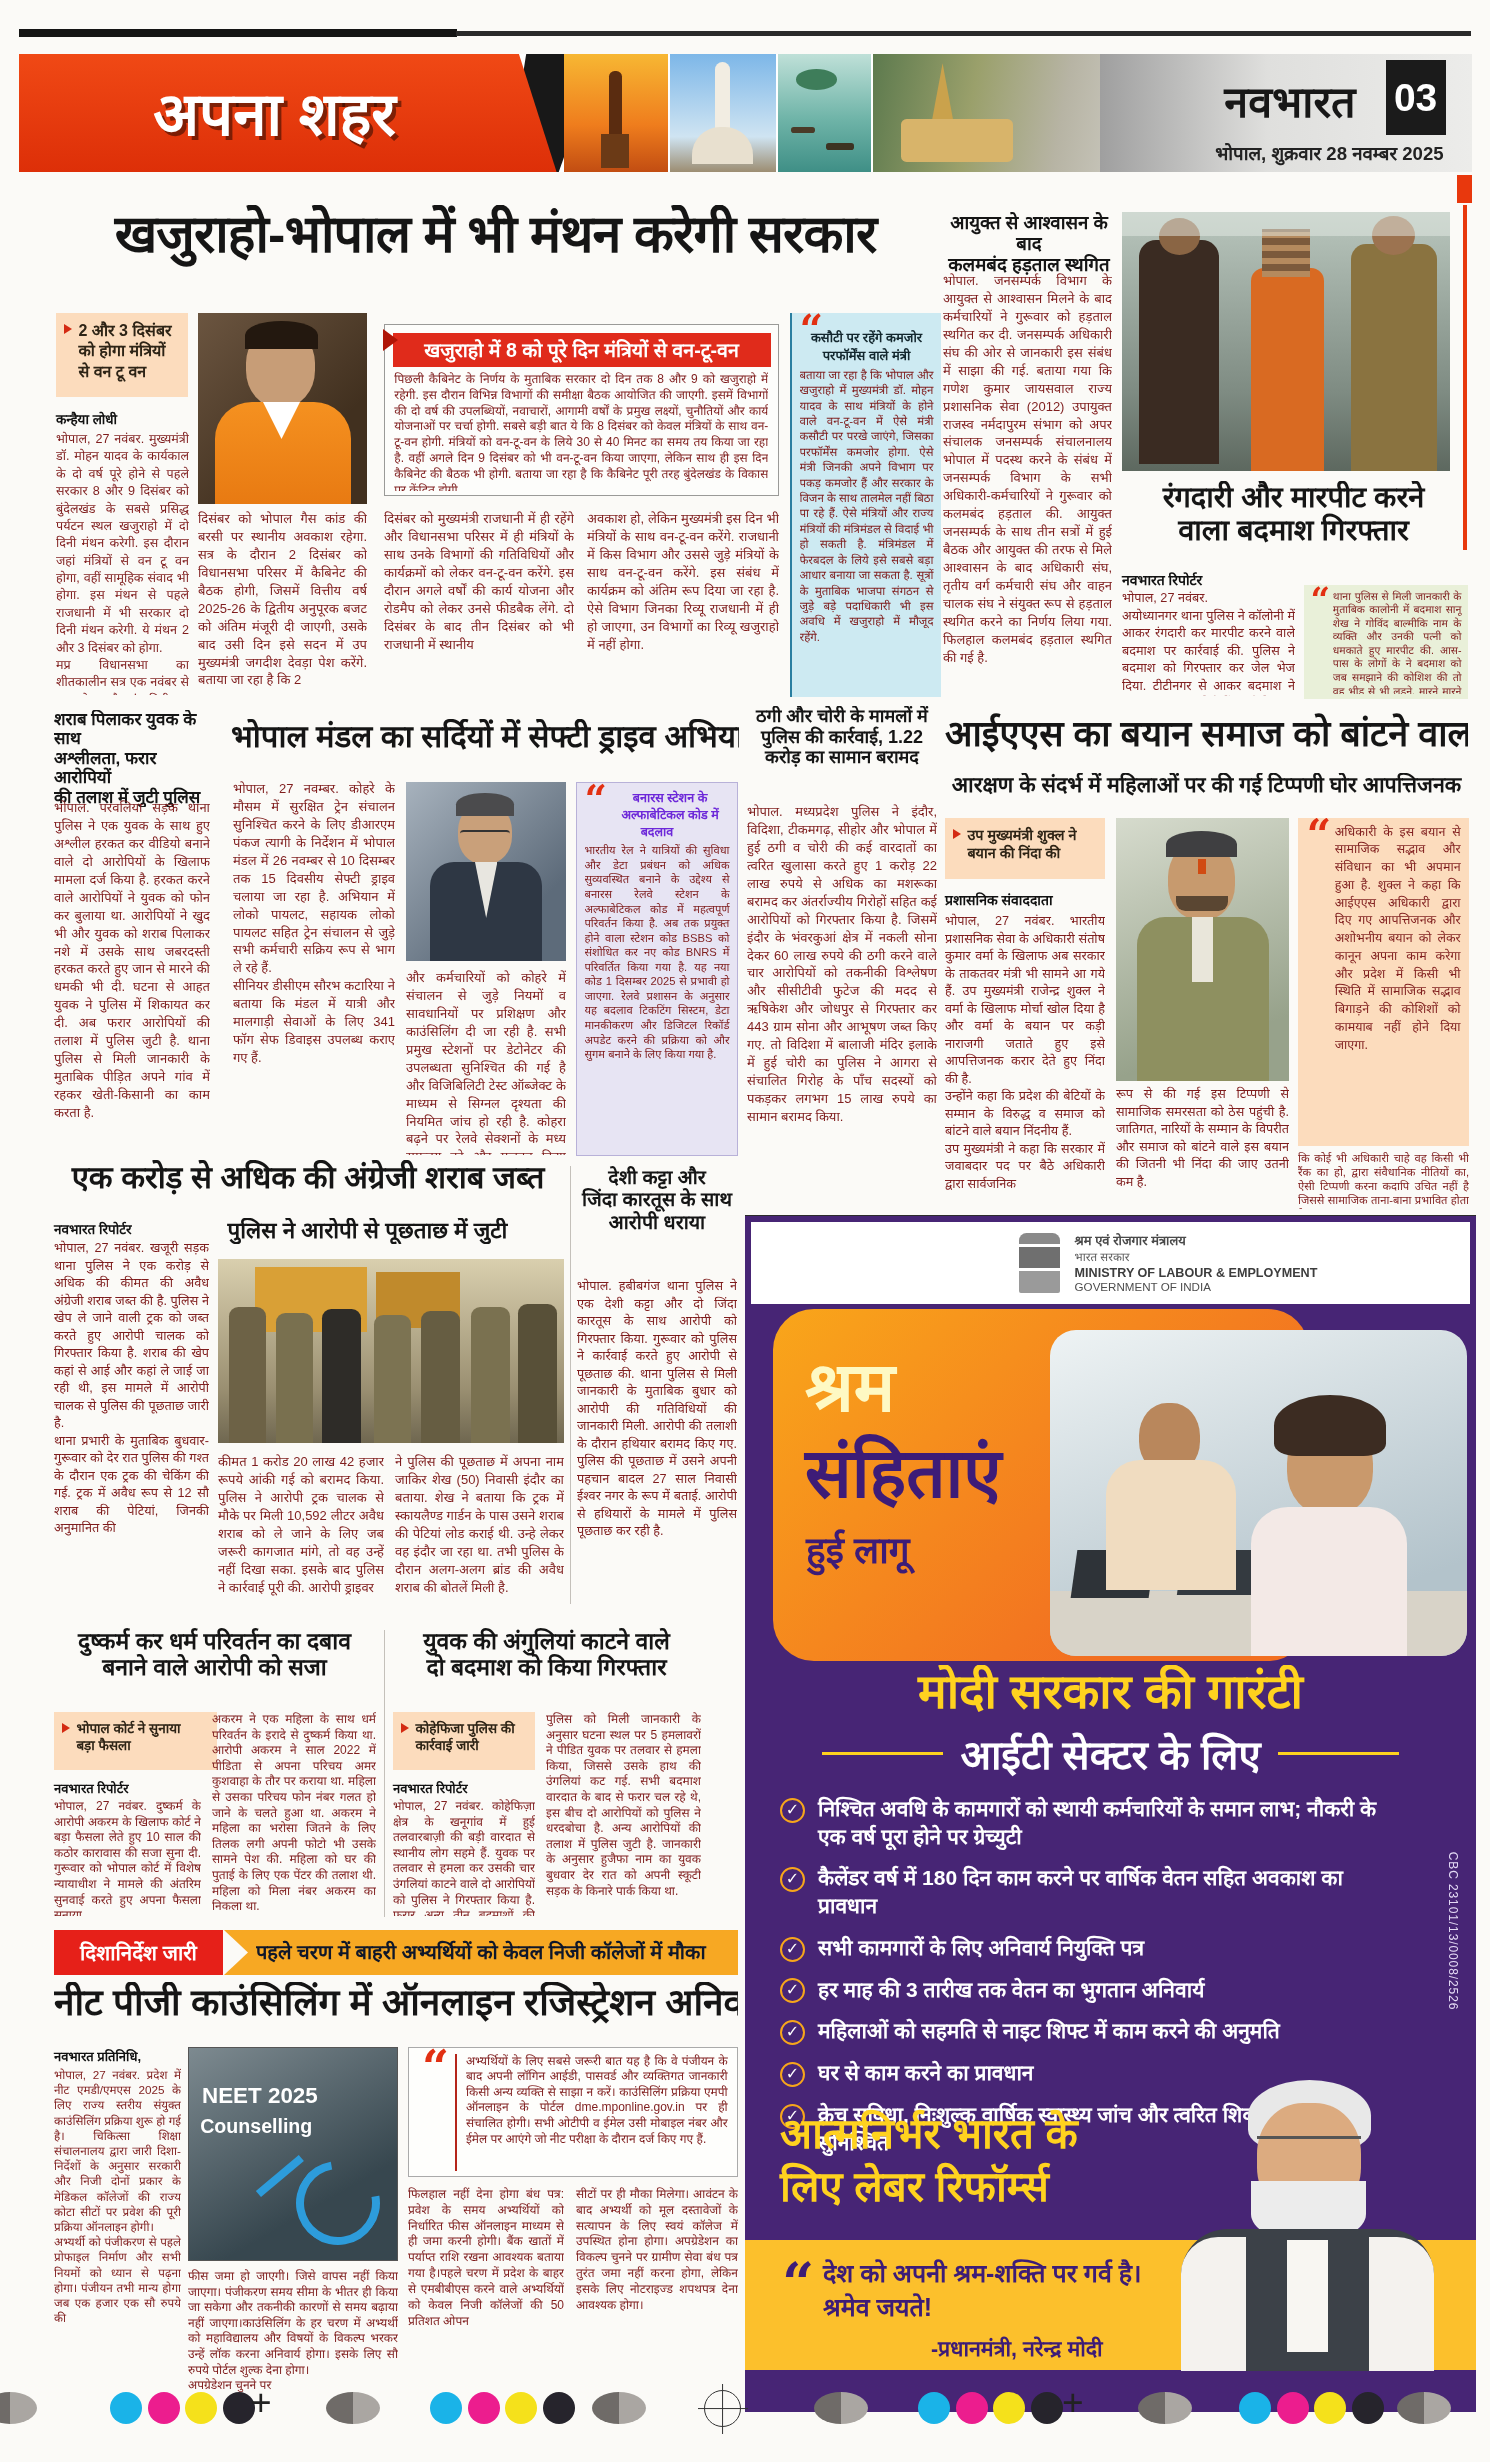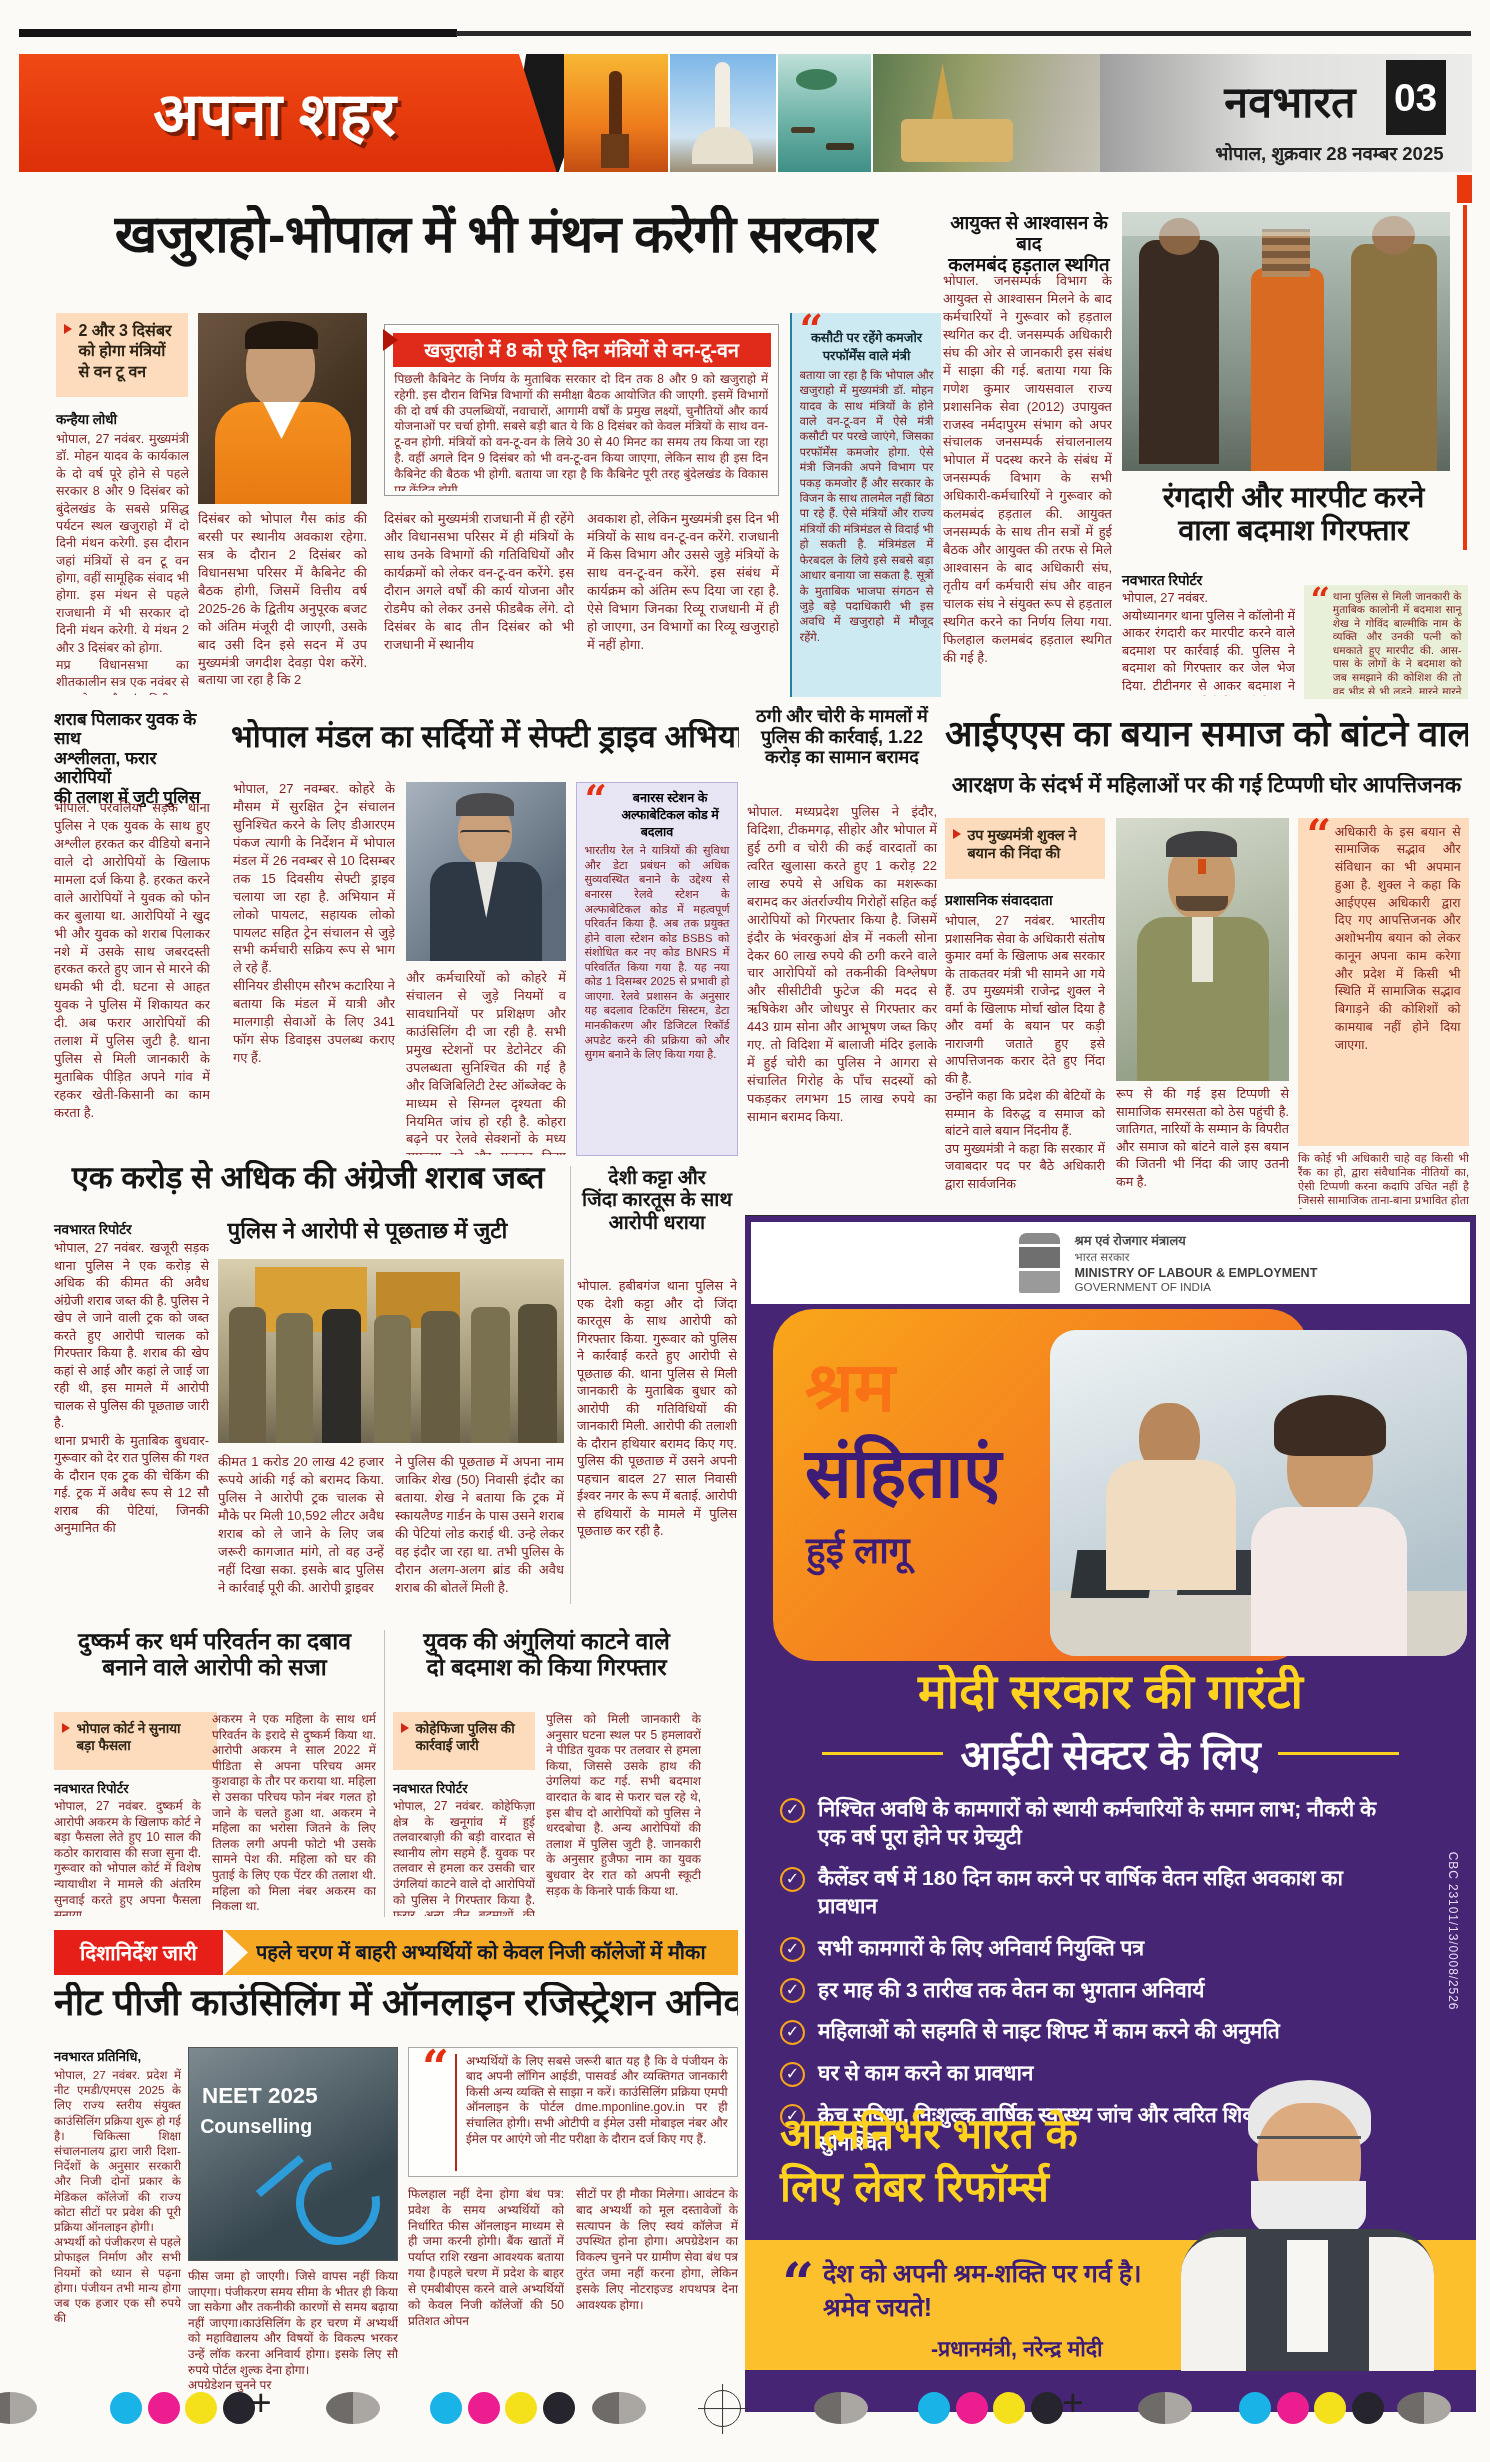--- a/index.html
+++ b/index.html
@@ -131,21 +131,21 @@
 <div class="photo" style="left:406px;top:782px;width:160px;height:179px;background:linear-gradient(135deg,#a7b2bd,#5d6b7a 75%)">
   <div style="position:absolute;left:52px;top:20.5px;width:54px;height:61px;background:#c9a07a;border-radius:45%"></div>
   <div style="position:absolute;left:50px;top:11.2px;width:58px;height:22.4px;background:#4b4b4d;border-radius:50% 50% 0 0"></div>
   <div style="position:absolute;left:54px;top:48px;width:50px;height:11.2px;border-top:2.8px solid #333;border-radius:3.7px"></div>
   <div style="position:absolute;left:24px;top:80px;width:112px;height:99px;background:#2e3744;border-radius:24px 24px 0 0"></div>
   <div style="position:absolute;left:69px;top:80px;width:22.4px;height:56px;background:#e8e6e0;clip-path:polygon(0 0,100% 0,50% 100%)"></div>
 </div>
 <div class="bt" style="position:absolute;left:406px;top:969px;width:160px;height:186px;font-size:13px">और कर्मचारियों को कोहरे में संचालन से जुड़े नियमों व सावधानियों पर प्रशिक्षण और काउंसिलिंग दी जा रही है. सभी प्रमुख स्टेशनों पर डेटोनेटर की उपलब्धता सुनिश्चित की गई है और विजिबिलिटी टेस्ट ऑब्जेक्ट के माध्यम से सिग्नल दृश्यता की नियमित जांच हो रही है. कोहरा बढ़ने पर रेलवे सेक्शनों के मध्य समन्वय को और मजबूत किया जाएगा, ताकि यात्रियों को सुरक्षित और निर्बाध सेवाएँ मिलती रहें.</div>
 <div class="abs" style="left:576px;top:782px;width:162px;height:374px;background:#e7e4f3;border:0.9px solid #b8b1d8;padding:5.6px 7.5px;overflow:hidden">
   <span class="qmark" style="font-size:39px;float:left;margin-right:3.7px">“</span>
-  <div style="font-weight:900;font-size:12.6px;text-align:center;white-space:pre-line;color:#000000">बनारस स्टेशन के
+  <div style="font-weight:900;font-size:12.6px;text-align:center;white-space:pre-line;color:#6d28d9">बनारस स्टेशन के
 अल्फाबेटिकल कोड में बदलाव</div>
   <div class="bt" style="font-size:11.2px;line-height:1.3;margin-top:3.7px;height:307px">भारतीय रेल ने यात्रियों की सुविधा और डेटा प्रबंधन को अधिक सुव्यवस्थित बनाने के उद्देश्य से बनारस रेलवे स्टेशन के अल्फाबेटिकल कोड में महत्वपूर्ण परिवर्तन किया है. अब तक प्रयुक्त होने वाला स्टेशन कोड BSBS को संशोधित कर नए कोड BNRS में परिवर्तित किया गया है. यह नया कोड 1 दिसम्बर 2025 से प्रभावी हो जाएगा. रेलवे प्रशासन के अनुसार यह बदलाव टिकटिंग सिस्टम, डेटा मानकीकरण और डिजिटल रिकॉर्ड अपडेट करने की प्रक्रिया को और सुगम बनाने के लिए किया गया है.</div>
 </div>
 
 <div class="hl" style="position:absolute;left:745px;top:706px;width:194px;font-size:18px">ठगी और चोरी के मामलों में
 पुलिस की कार्रवाई, 1.22
 करोड़ का सामान बरामद</div>
 <div class="bt" style="position:absolute;left:747px;top:803px;width:190px;height:406px;font-size:13px">भोपाल. मध्यप्रदेश पुलिस ने इंदौर, विदिशा, टीकमगढ़, सीहोर और भोपाल में हुई ठगी व चोरी की कई वारदातों का त्वरित खुलासा करते हुए 1 करोड़ 22 लाख रुपये से अधिक का मशरूका बरामद कर अंतर्राज्यीय गिरोहों सहित कई आरोपियों को गिरफ्तार किया है. जिसमें इंदौर के भंवरकुआं क्षेत्र में नकली सोना देकर 60 लाख रुपये की ठगी करने वाले चार आरोपियों को तकनीकी विश्लेषण और सीसीटीवी फुटेज की मदद से ऋषिकेश और जोधपुर से गिरफ्तार कर 443 ग्राम सोना और आभूषण जब्त किए गए. तो विदिशा में बालाजी मंदिर इलाके में हुई चोरी का पुलिस ने आगरा से संचालित गिरोह के पाँच सदस्यों को पकड़कर लगभग 15 लाख रुपये का सामान बरामद किया.</div>
 
 <div class="hl" style="position:absolute;left:945px;top:713px;width:523px;font-size:36px;white-space:nowrap">आईएएस का बयान समाज को बांटने वाला</div>
@@ -253,21 +253,21 @@
     <div style="position:absolute;left:268px;top:11.2px;width:41px;height:60px;background:linear-gradient(180deg,#8a8a8a 0 18%,#fff 18% 24%,#6f6f6f 24% 58%,#fff 58% 64%,#9a9a9a 64% 100%);border-radius:7.5px 7.5px 1.9px 1.9px"></div>
     <div style="position:absolute;left:324px;top:9.3px;text-align:left">
       <div style="font-size:13px;font-weight:bold;color:#4a4a4a">श्रम एवं रोजगार मंत्रालय</div>
       <div style="font-size:11.6px;color:#5a5a5a">भारत सरकार</div>
       <div style="font-size:12.6px;font-weight:bold;color:#3d3d3d;margin-top:1.9px">MINISTRY OF LABOUR &amp; EMPLOYMENT</div>
       <div style="font-size:11.6px;color:#4d4d4d">GOVERNMENT OF INDIA</div>
     </div>
   </div>
 
   <div style="position:absolute;left:28px;top:93px;width:536px;height:352px;border-radius:41px;background:linear-gradient(135deg,#f9a61a,#f26f21 75%)"></div>
-  <div style="position:absolute;left:60px;top:121px;font-size:69px;font-weight:900;color:#f97316;z-index:3">श्रम</div>
+  <div style="position:absolute;left:60px;top:121px;font-size:69px;font-weight:900;color:#fef9c3;z-index:3">श्रम</div>
   <div style="position:absolute;left:60px;top:207px;font-size:69px;font-weight:900;color:#3d1c77;z-index:3">संहिताएं</div>
   <div style="position:absolute;left:61px;top:307px;font-size:37px;font-weight:900;color:#3d1c77;z-index:3">हुई लागू</div>
 
   <div class="photo" style="left:305px;top:114px;width:417px;height:326px;border-radius:26px;background:linear-gradient(160deg,#eef3f4,#b3c3cb 80%);z-index:2">
     <div style="position:absolute;left:0;bottom:0;width:100%;height:65px;background:#d8d3c8"></div>
     <div style="position:absolute;left:24px;bottom:58px;width:78px;height:48px;background:#2e3338;transform:skewX(-8deg)"></div>
     <div style="position:absolute;left:130px;bottom:61px;width:75px;height:45px;background:#343a40;transform:skewX(-8deg)"></div>
     <div style="position:absolute;left:237px;top:89px;width:86px;height:97px;background:#c9996c;border-radius:46%"></div>
     <div style="position:absolute;left:224px;top:65px;width:112px;height:61px;background:#3c2c22;border-radius:50% 50% 20% 20%"></div>
     <div style="position:absolute;left:201px;top:177px;width:156px;height:149px;background:#f3e9e6;border-radius:37px 37px 0 0"></div>

